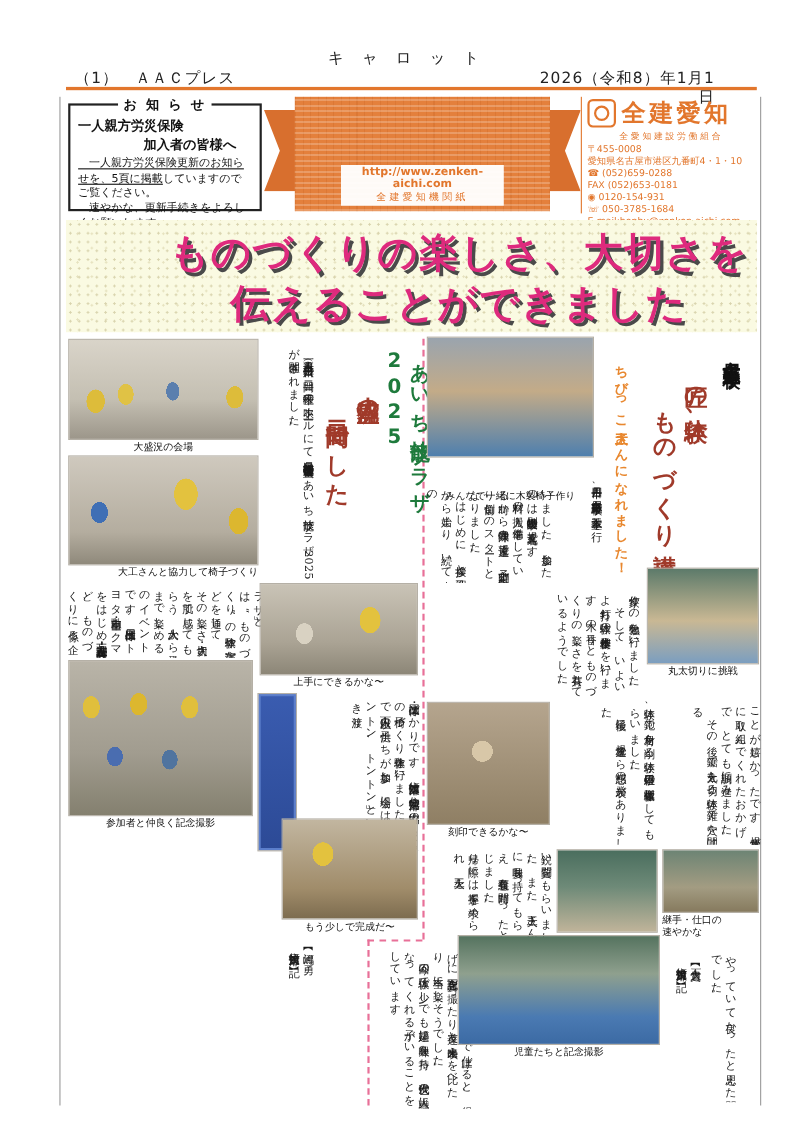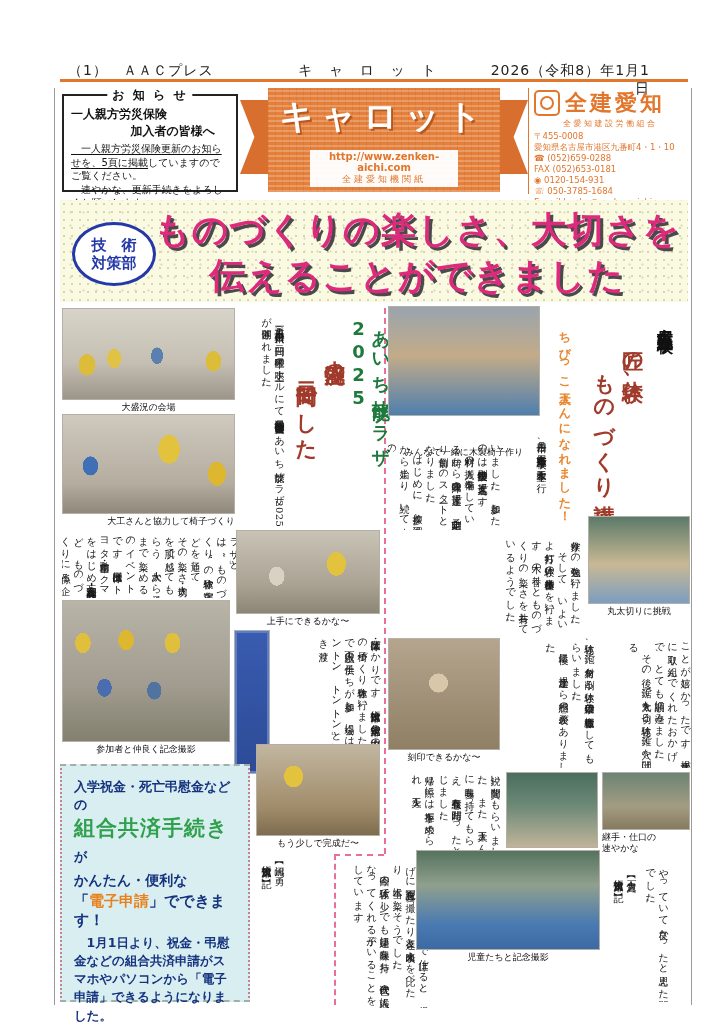--- a/index.html
+++ b/index.html
@@ -106,39 +106,38 @@
   .ky-l4{font-weight:bold;font-size:15px;margin-top:2px;}
   .ky-l4 .orange{color:#E8821E;}
   .ky-body{font-size:12.5px;line-height:1.45;margin-top:4px;white-space:pre-line;font-weight:bold;}
 </style>
 </head>
 <body>
 
 <div class="page">
 
   <div class="abs hdr" style="left:68px;top:62px;width:220px;">（1）　ＡＡＣプレス</div>
-  <div class="abs hdr" style="left:280px;top:62px;width:180px;text-align:center;letter-spacing:6px;">キ ャ ロ ッ ト</div>
+  <div class="abs hdr" style="left:280px;top:44px;width:180px;text-align:center;letter-spacing:6px;">キ ャ ロ ッ ト</div>
   <div class="abs hdr" style="left:490px;top:62px;width:160px;text-align:right;">2026（令和8）年1月1日</div>
   <div class="abs hdr-rule" style="left:60px;top:79px;width:628px;"></div>
   <div class="abs rule-v" style="left:54px;top:88px;height:917px;"></div>
   <div class="abs rule-v" style="left:691px;top:88px;height:917px;"></div>
 
   <div class="abs notice" style="left:62px;top:94px;width:176px;height:98px;">
     <span class="notice-title">お 知 ら せ</span>
     <div class="notice-l1">一人親方労災保険</div>
     <div class="notice-l2">加入者の皆様へ</div>
     <div class="notice-body"><span class="u">　一人親方労災保険更新のお知らせを、5頁に掲載</span><span>していますのでご覧ください。
 　速やかな、更新手続きをよろしくお願いします。</span></div>
   </div>
 
   <div class="abs ribbon" style="left:242px;top:88px;width:284px;height:104px;">
     <div class="tail tail-l"></div>
     <div class="tail tail-r"></div>
     <div class="ribbon-body">
-      <div class="logo-text">キャロット</div>
       <div class="logo-strip">
         <div class="logo-url">http://www.zenken-aichi.com</div>
         <div class="logo-sub">全建愛知機関紙</div>
       </div>
     </div>
   </div>
 
   <div class="abs v-orange" style="left:528px;top:88px;height:106px;"></div>
   <div class="abs org" style="left:534px;top:88px;width:154px;height:108px;">
     <div class="org-row">
@@ -149,22 +148,20 @@
     <div class="org-line">〒455-0008</div>
     <div class="org-line">愛知県名古屋市港区九番町4・1・10</div>
     <div class="org-line">☎ (052)659-0288</div>
     <div class="org-line">FAX (052)653-0181</div>
     <div class="org-line">◉ 0120-154-931</div>
     <div class="org-line">☏ 050-3785-1684</div>
     <div class="org-line">E-mail:honbu@zenken-aichi.com</div>
   </div>
 
   <div class="abs headline" style="left:60px;top:200px;width:628px;height:102px;">
-    <div class="badge pre">技　術
-対策部</div>
     <div class="head-line" style="top:6px;">ものづくりの楽しさ、大切さを</div>
     <div class="head-line" style="top:52px;">伝えることができました</div>
   </div>
 
   <div class="abs dash-v" style="left:384px;top:308px;height:546px;"></div>
   <div class="abs dash-h" style="left:334px;top:854px;width:50px;"></div>
   <div class="abs dash-v" style="left:334px;top:854px;height:151px;"></div>
 
   <div class="abs photo p1" style="left:62px;top:308px;width:173px;height:92px;"></div>
   <div class="abs cap" style="left:62px;top:402px;width:173px;">大盛況の会場</div>
@@ -189,28 +186,20 @@
   <div class="abs vtext" style="left:282px;top:632px;width:100px;height:142px;">業・団体ばかりです。技術対策部は住宅対策部の協力のもと木製（杉）の椅子づくり体験を行いましたが、二日間で百人以上の子供たちが参加し、会場には玄能の「トントン、トントン」という音が響き渡り</div>
 
   <div class="abs photo p6" style="left:256px;top:744px;width:124px;height:92px;"></div>
   <div class="abs cap" style="left:256px;top:838px;width:124px;">もう少しで完成だ〜</div>
 
   <div class="abs vtext pre attr" style="left:250px;top:858px;width:36px;height:120px;">【河嶋　勇
 技術対策部員　記】</div>
   <div class="abs vtext pre" style="left:338px;top:858px;width:92px;height:150px;">ました。最後にペーパーで仕上げると、得意げに記念写真を撮ったり友達と出来映えを比べたり、本当に楽しそうでした。
 　今回の体験で少しでも建築に興味を持ち、次世代の職人になってくれる子がいることを期待しています。</div>
 
-  <div class="abs kyosai" style="left:60px;top:764px;width:190px;height:238px;">
-    <div class="ky-h1">入学祝金・死亡弔慰金などの</div>
-    <div class="ky-h2"><span>組合共済手続き</span><span class="suffix">が</span></div>
-    <div class="ky-l3">かんたん・便利な</div>
-    <div class="ky-l4"><span>「</span><span class="orange">電子申請</span><span>」でできます！</span></div>
-    <div class="ky-body">　1月1日より、祝金・弔慰金などの組合共済申請がスマホやパソコンから「電子申請」できるようになりました。</div>
-
-  </div>
 
   <div class="abs hr-black" style="left:654px;top:316px;height:200px;">名古屋市立上野小学校</div>
   <div class="abs hl-red" style="left:590px;top:336px;height:196px;">匠の体験、
 　ものづくり講座</div>
   <div class="abs hr-orange" style="left:556px;top:324px;height:200px;">ちびっこ大工さんになれました！</div>
 
   <div class="abs photo p7" style="left:388px;top:306px;width:152px;height:110px;"></div>
   <div class="abs cap" style="left:388px;top:399px;width:152px;margin-top:48px;">みんなで一緒に木製椅子作り</div>
 
   <div class="abs vtext" style="left:504px;top:424px;width:44px;height:106px;">　十月十四日、名古屋市立上野小学校で木工教室を行</div>

